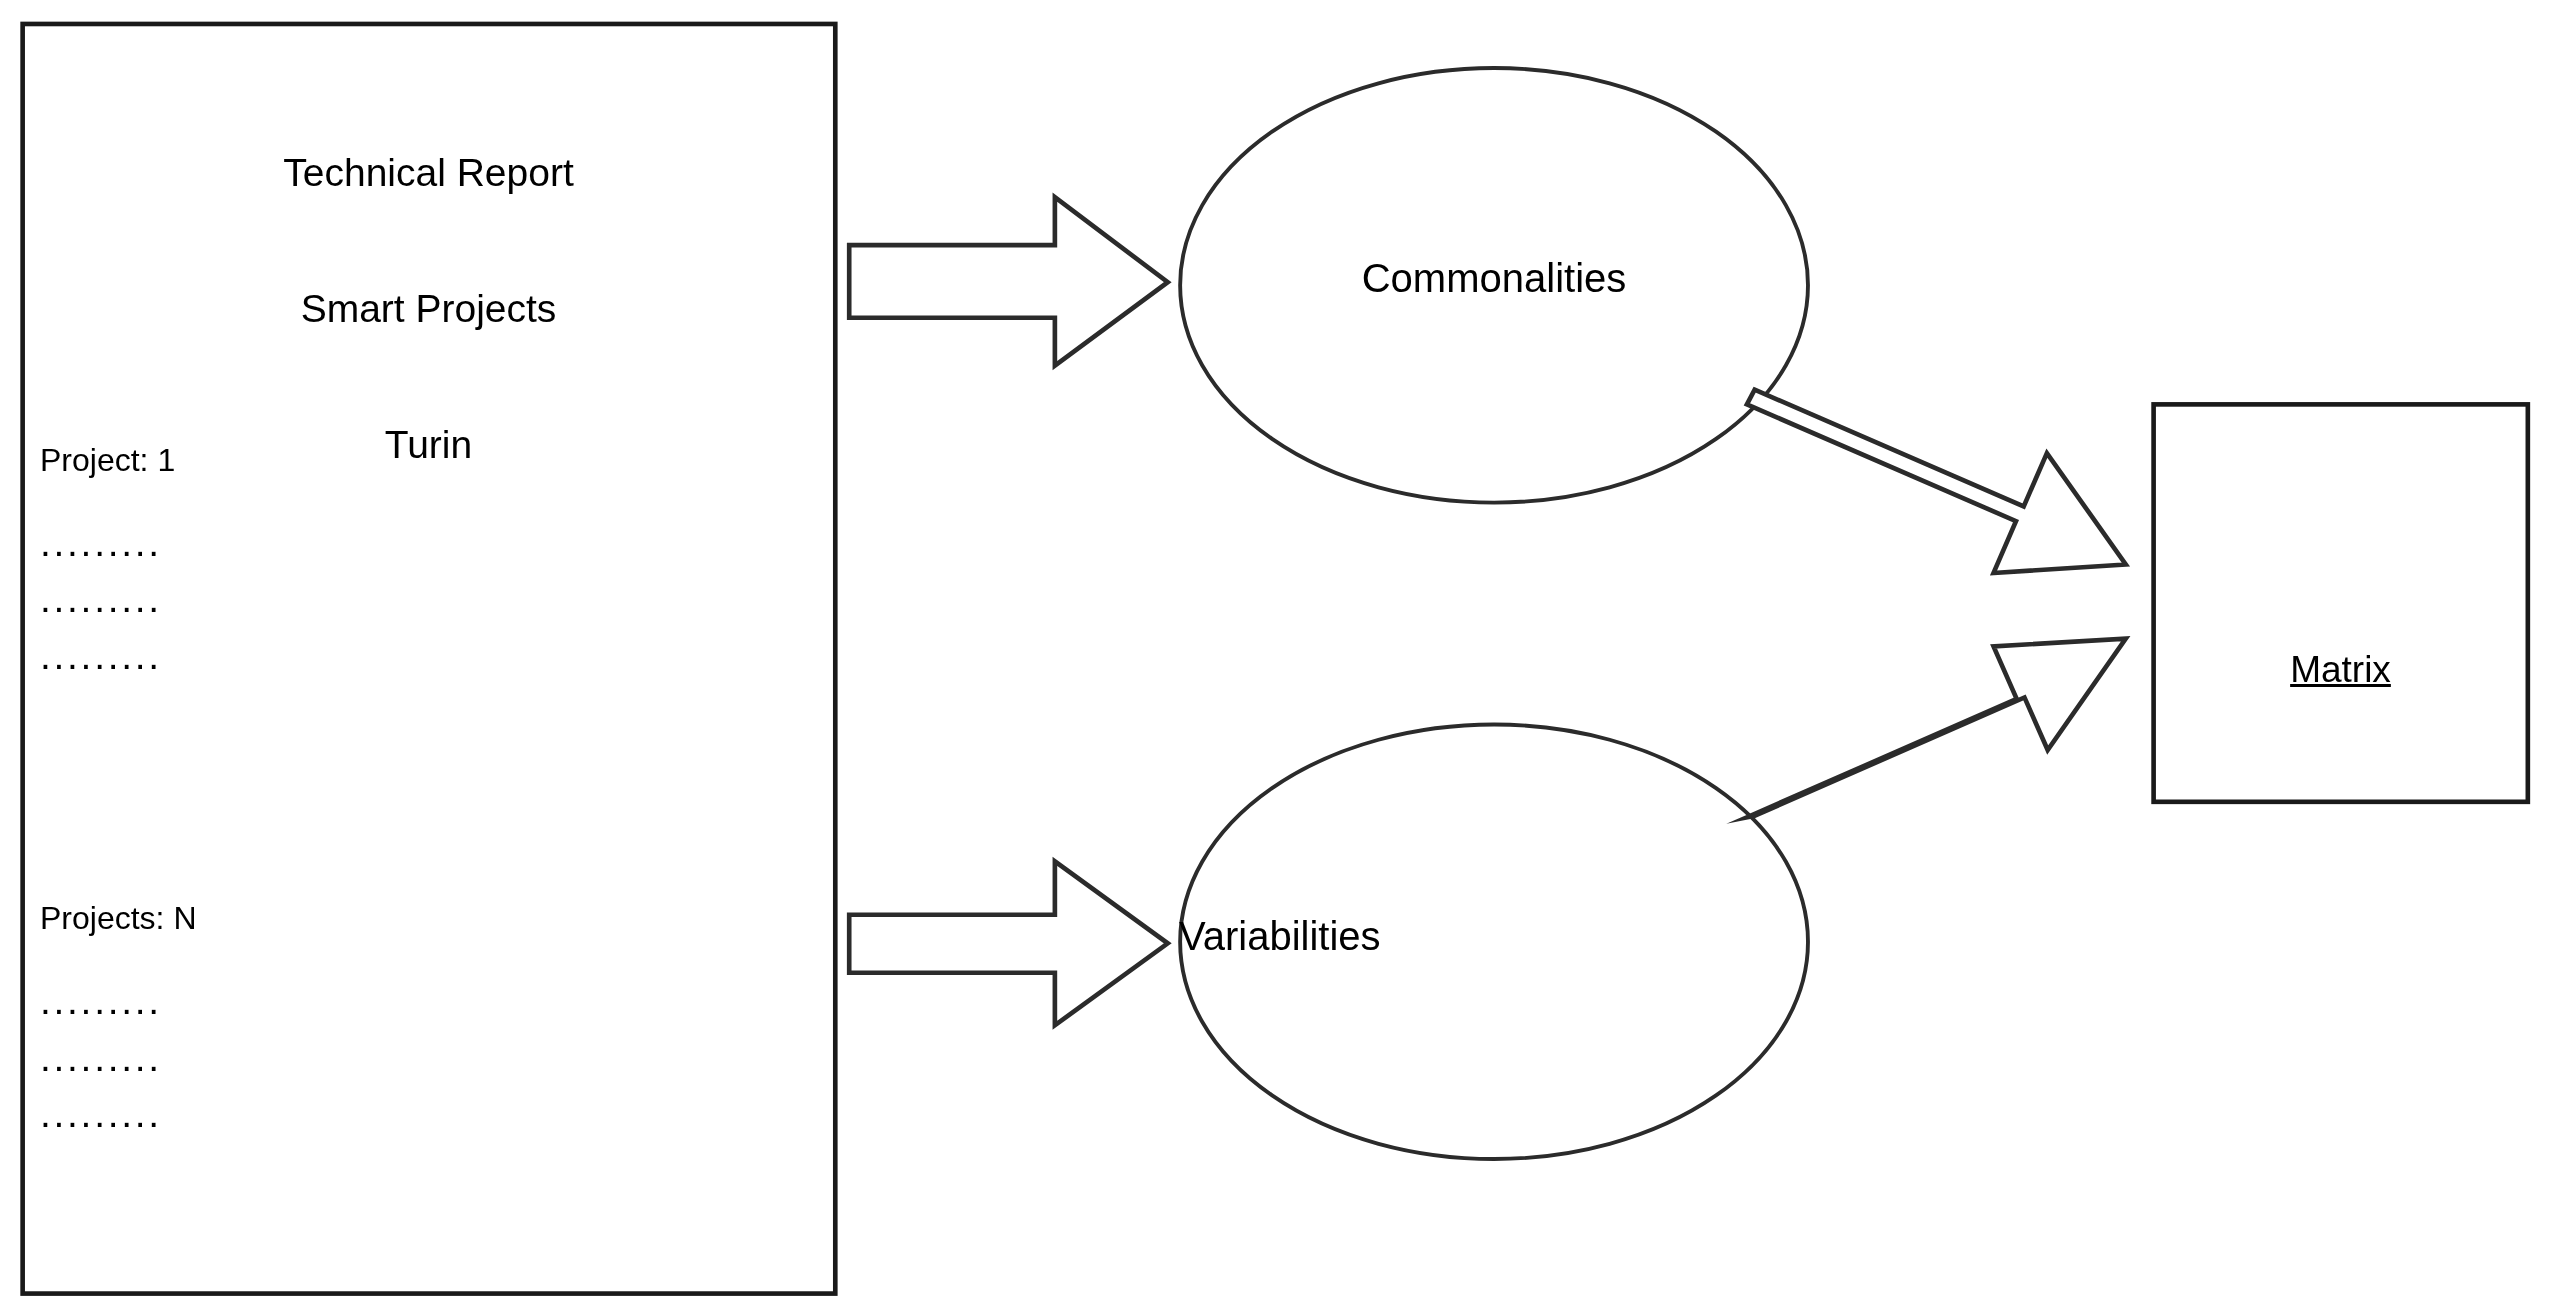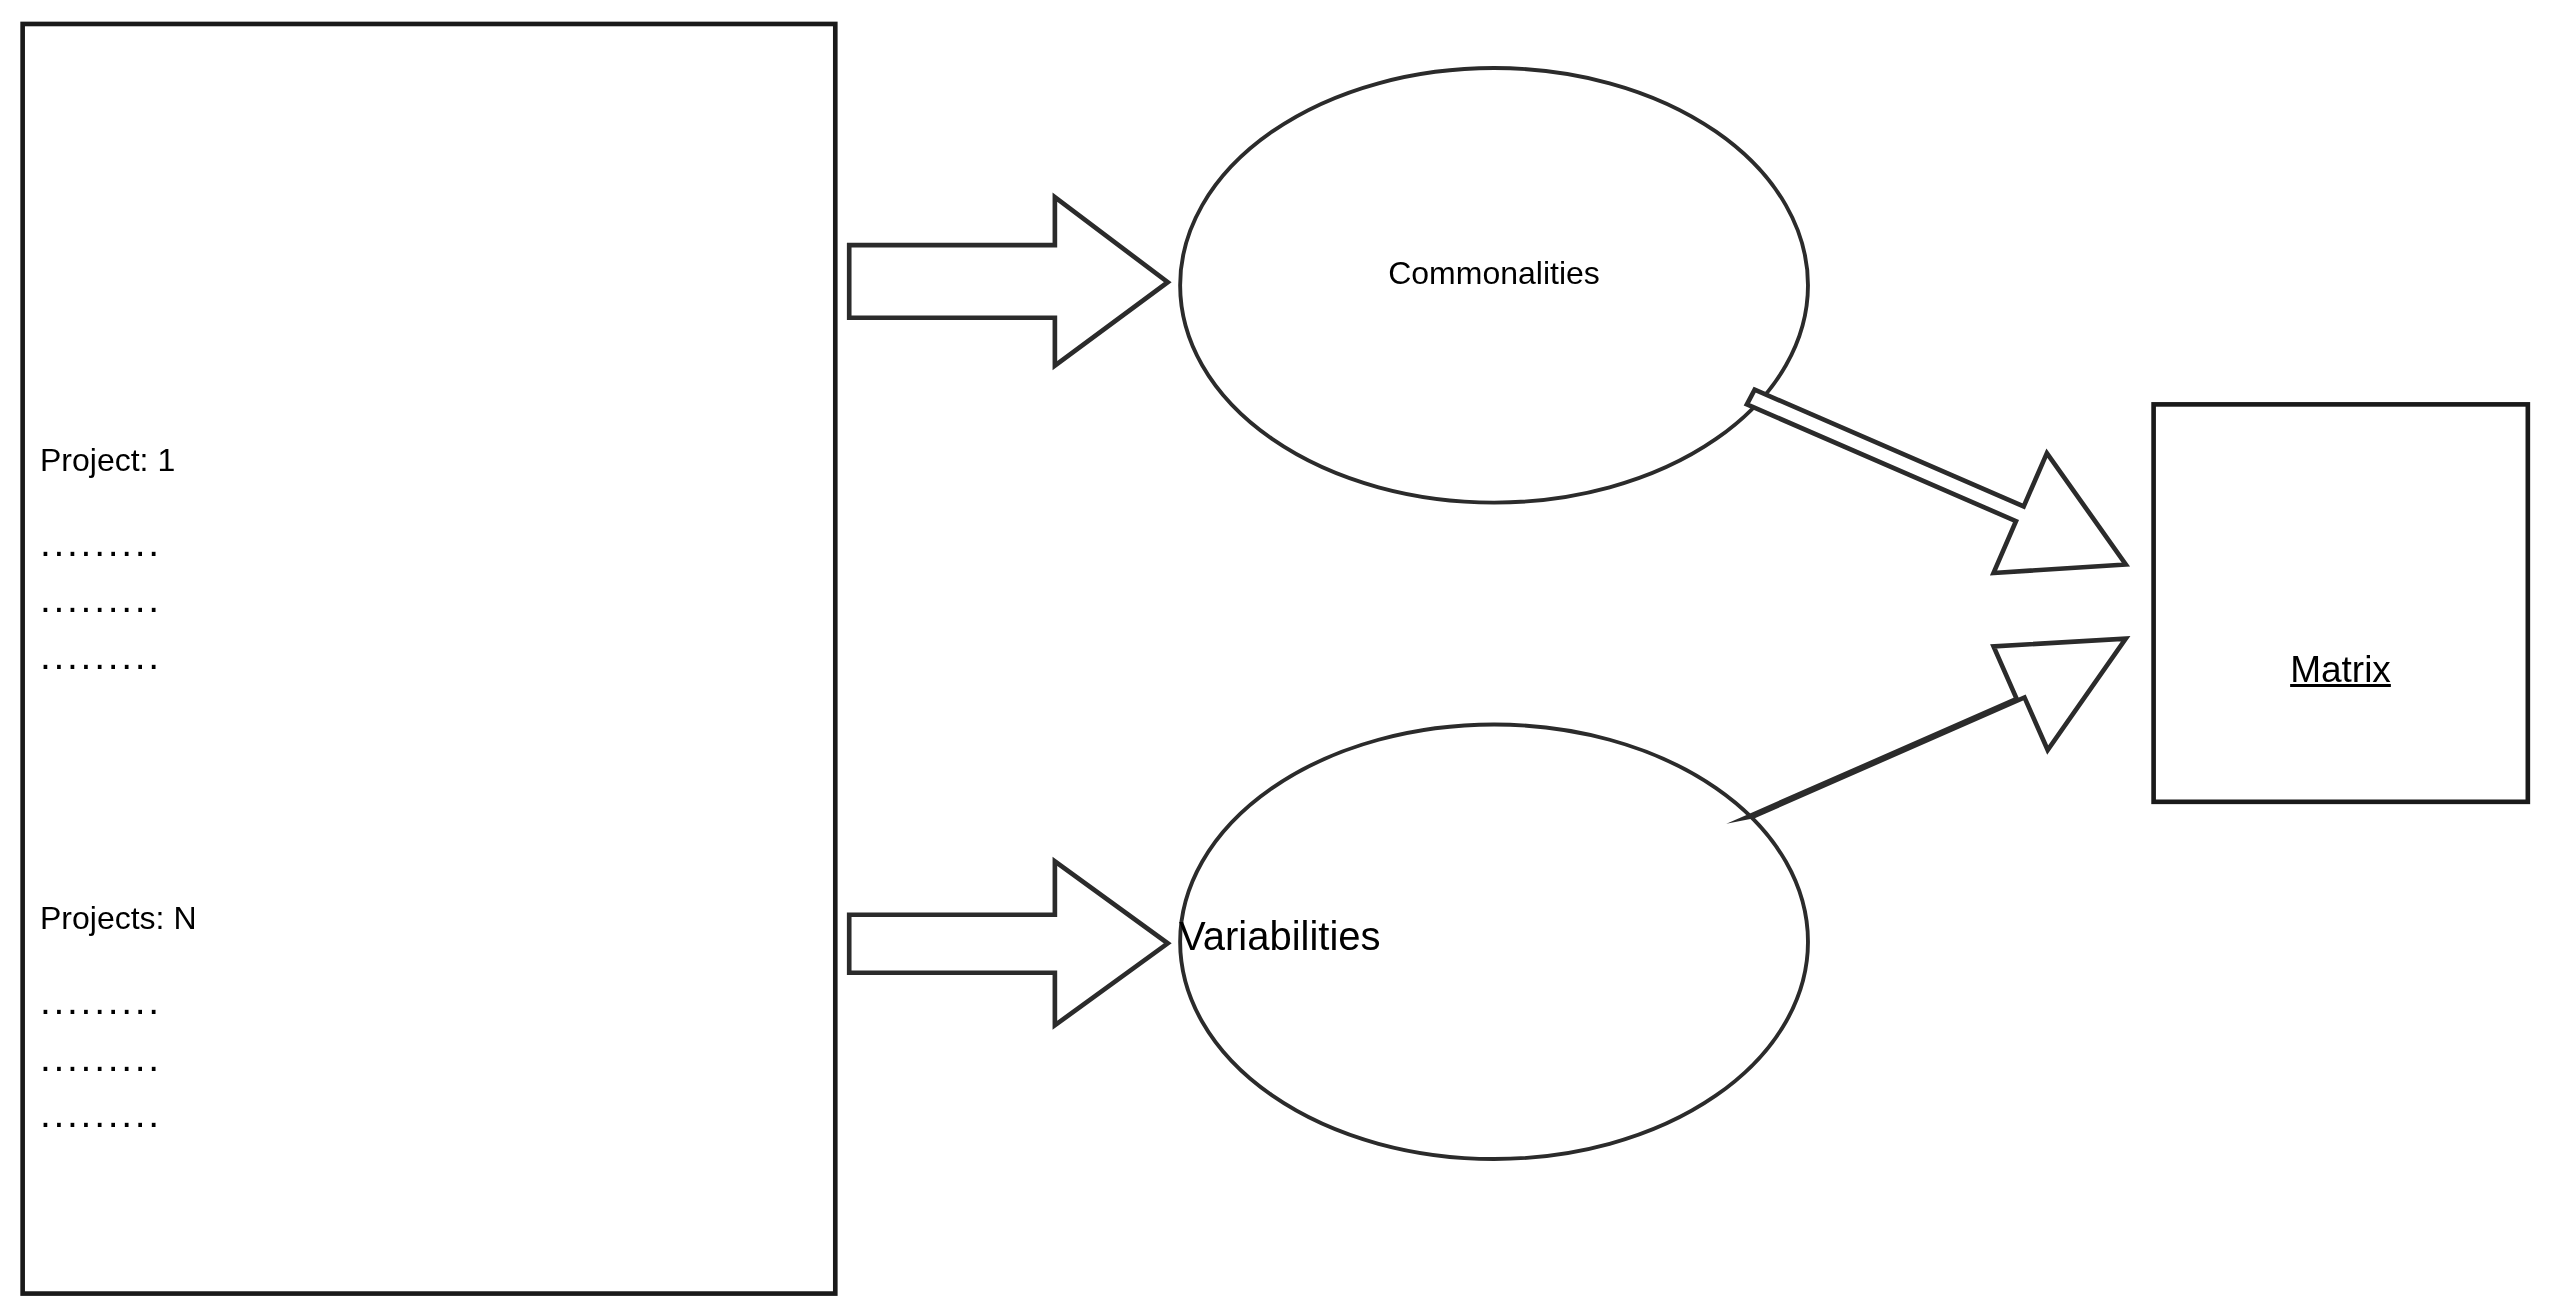--- a/index.html
+++ b/index.html
@@ -73,21 +73,21 @@
   #p1-d3{top:633px;}
   #pn-d1{top:978px;}
   #pn-d2{top:1035px;}
   #pn-d3{top:1091px;}
 
   #commonalities-label{
     left:1179px;
     top:255px;
     width:630px;
     text-align:center;
-    font-size:32px;
+    font-size:40px;
   }
   #variabilities-label{
     left:1179px;
     top:913px;
     width:558px;
     text-align:left;
     font-size:40px;
   }
   #matrix-label{
     left:2151px;
@@ -116,20 +116,25 @@
 
     <ellipse class="ellipse-stroke" cx="1932" cy="1218" rx="406" ry="281"></ellipse>
 
     <polygon class="arrow-stroke" points="2269,504 2617,655 2647,586 2749,730 2578,741 2607,674 2259,523"></polygon>
 
     <polygon class="arrow-stroke" points="2259,1057 2608,904 2578,836 2749,826 2648,970 2618,902 2269,1055"></polygon>
 
     <rect class="shape-stroke" x="2785" y="523" width="484" height="514"></rect>
   </svg>
 
+  <div id="doc-title" class="txt">
+    <div>Technical Report</div>
+    <div>Smart Projects</div>
+    <div>Turin</div>
+  </div>
 
   <div id="project-1-label" class="txt project-head">Project: 1</div>
   <div id="p1-d1" class="txt dotline">.........</div>
   <div id="p1-d2" class="txt dotline">.........</div>
   <div id="p1-d3" class="txt dotline">.........</div>
 
   <div id="project-n-label" class="txt project-head">Projects: N</div>
   <div id="pn-d1" class="txt dotline">.........</div>
   <div id="pn-d2" class="txt dotline">.........</div>
   <div id="pn-d3" class="txt dotline">.........</div>

